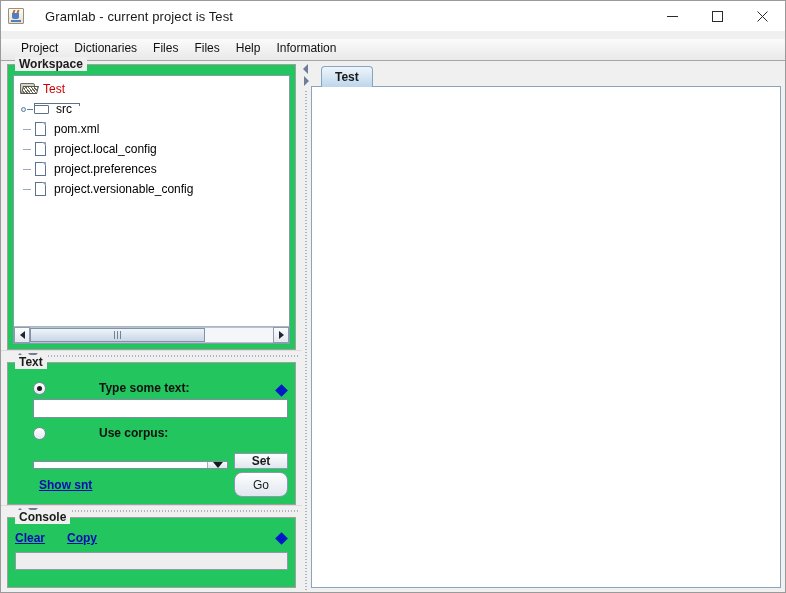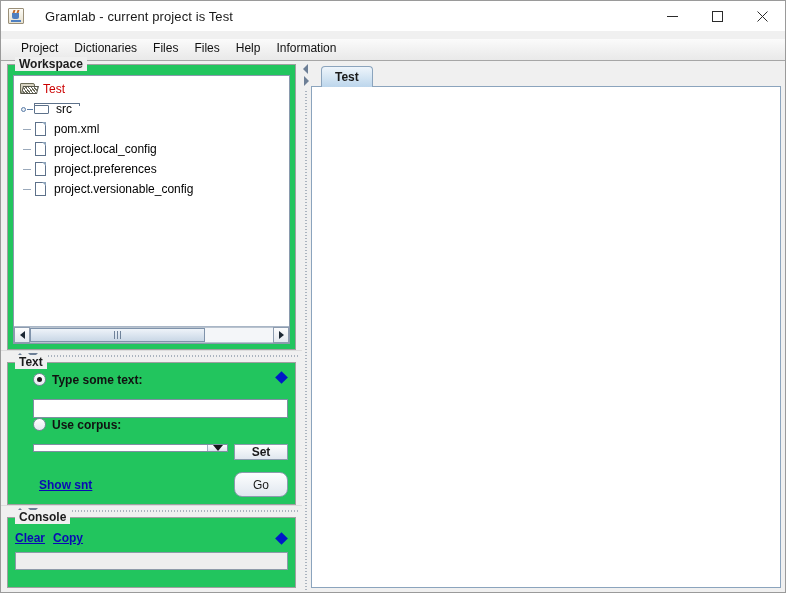--- a/index.html
+++ b/index.html
@@ -398,23 +398,24 @@
     border-top: 5px solid #6d7f96;
   }
 
   
   .text-panel {
     flex: 0 0 auto;
     padding: 10px 7px 7px 25px;
   }
   .radio-row {
     display: flex;
-    align-items: flex-start;
+    align-items: flex-end;
     height: 22px;
     position: relative;
+    gap: 47px;
   }
   .radio {
     width: 13px;
     height: 13px;
     border-radius: 50%;
     border: 1px solid #7a8a9c;
     background: linear-gradient(#ffffff, #e4eaf1);
     box-sizing: border-box;
     flex: 0 0 auto;
     position: relative;
@@ -445,21 +446,21 @@
   }
   .textfield {
     height: 19px;
     background: #ffffff;
     border: 1px solid #7f8fa2;
     box-sizing: border-box;
     margin-top: 4px;
   }
   .corpus-row {
     display: flex;
-    align-items: flex-start;
+    align-items: flex-end;
     margin-top: 4px;
     height: 25px;
   }
   .combo {
     flex: 1 1 auto;
     display: flex;
     align-items: stretch;
     border: 1px solid #7f8fa2;
     background: #ffffff;
     box-sizing: border-box;
@@ -526,21 +527,21 @@
   .console-panel {
     flex: 0 0 auto;
     padding: 10px 7px 17px 7px;
     margin-bottom: 4px;
   }
   .console-links {
     display: flex;
     align-items: center;
     height: 20px;
   }
-  .console-links .link + .link { margin-left: 8px; }
+  .console-links .link + .link { margin-left: 22px; }
   .console-field {
     height: 18px;
     margin-top: 4px;
     background: #eeeeee;
     border: 1px solid #8d9aa9;
     box-sizing: border-box;
   }
 
   
   .vdivider {

